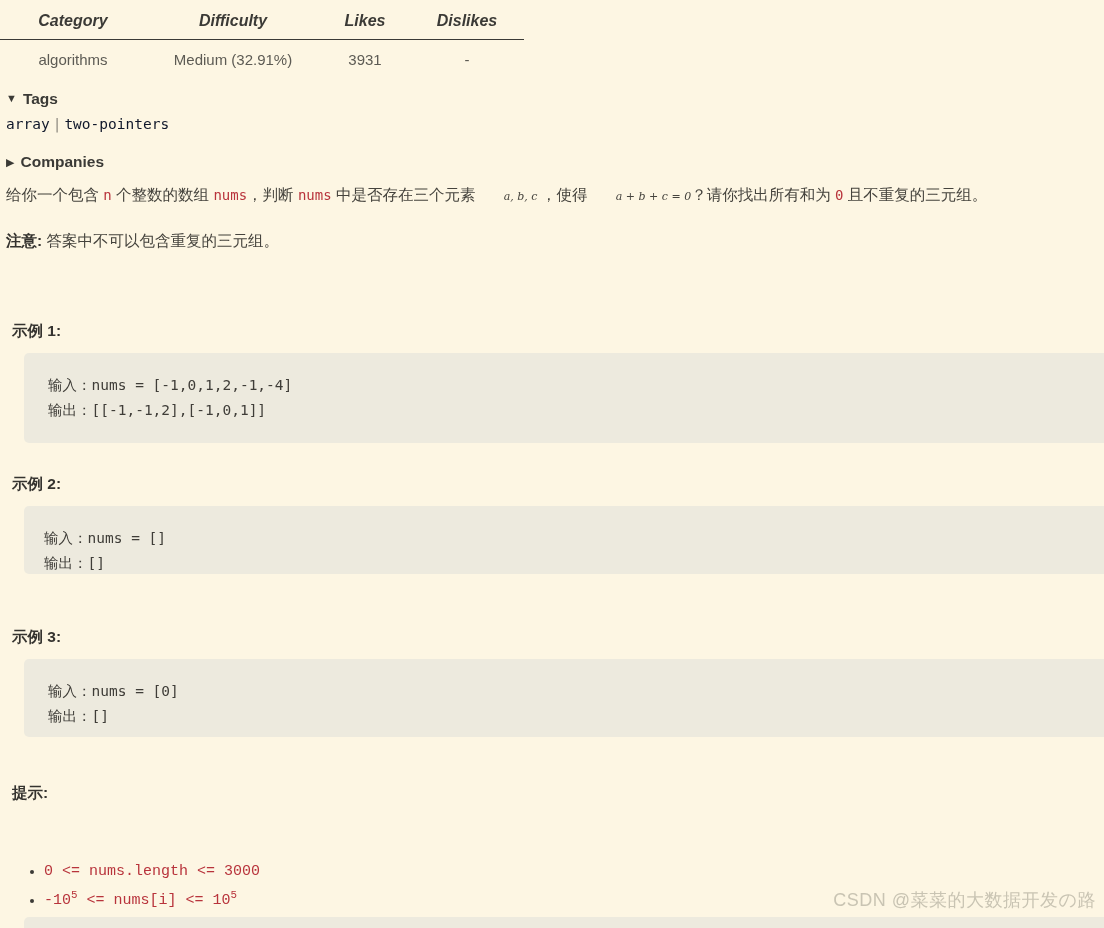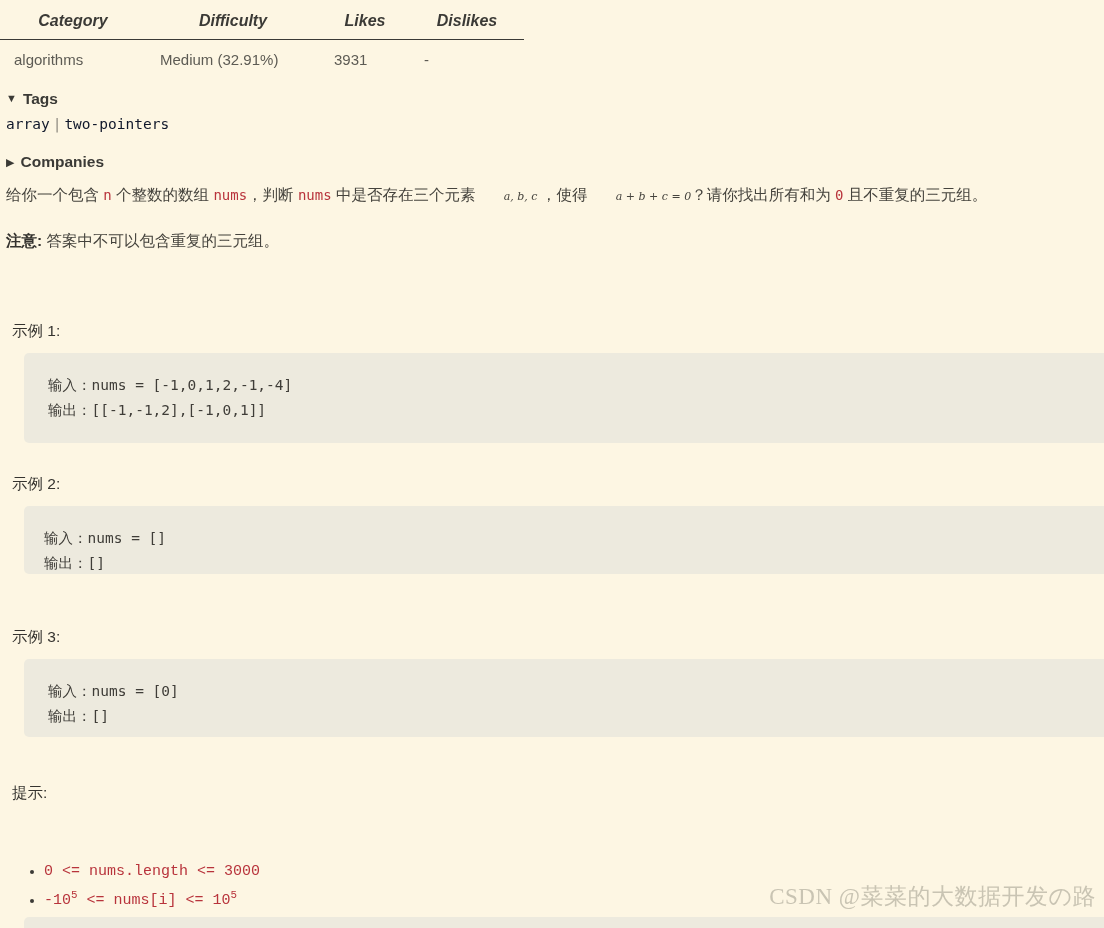--- a/index.html
+++ b/index.html
@@ -35,21 +35,21 @@
     text-align: center;
     padding: 12px 14px 9px 14px;
     border-bottom: 1.3px solid #3b3a36;
     white-space: nowrap;
     font-style: italic;
   }
   .meta-table td {
     font-size: 15px;
     font-weight: normal;
     color: #5d5b54;
-    text-align: left;
+    text-align: center;
     padding: 11px 14px 10px 14px;
     white-space: nowrap;
   }
   .col-category { width: 118px; }
   .col-difficulty { width: 146px; }
   .col-likes { width: 62px; }
   .col-dislikes { width: 86px; }
 
   
   .disclosure {
@@ -106,21 +106,21 @@
     font-family: "DejaVu Sans Mono", "Liberation Mono", monospace;
     font-size: 14px;
     color: #b8333b;
     background: transparent;
   }
 
   
   .ex-title {
     margin: 0 12px 0 6px;
     font-size: 15.5px;
-    font-weight: normal;
+    font-weight: bold;
     color: #35332f;
   }
   #ex1-title { position: absolute; top: 321px; left: 6px; }
   #ex2-title { position: absolute; top: 474px; left: 6px; }
   #ex3-title { position: absolute; top: 627px; left: 6px; }
   #hints-title { position: absolute; top: 783px; left: 6px; }
 
   
   .codeblock {
     position: absolute;
@@ -165,23 +165,23 @@
     font-size: 0.72em;
     vertical-align: super;
     line-height: 0;
   }
 
   
   .watermark {
     position: absolute;
     right: 8px;
     bottom: 16px;
-    font-size: 23px;
+    font-size: 18px;
     color: #c9c4b3;
-    font-family: Liberation Serif, serif;
+    font-family: Liberation Sans, sans-serif;
     white-space: nowrap;
     letter-spacing: 0.5px;
   }
 </style>
 </head>
 <body>
 
 <div class="page">
 
   <table class="meta-table">

